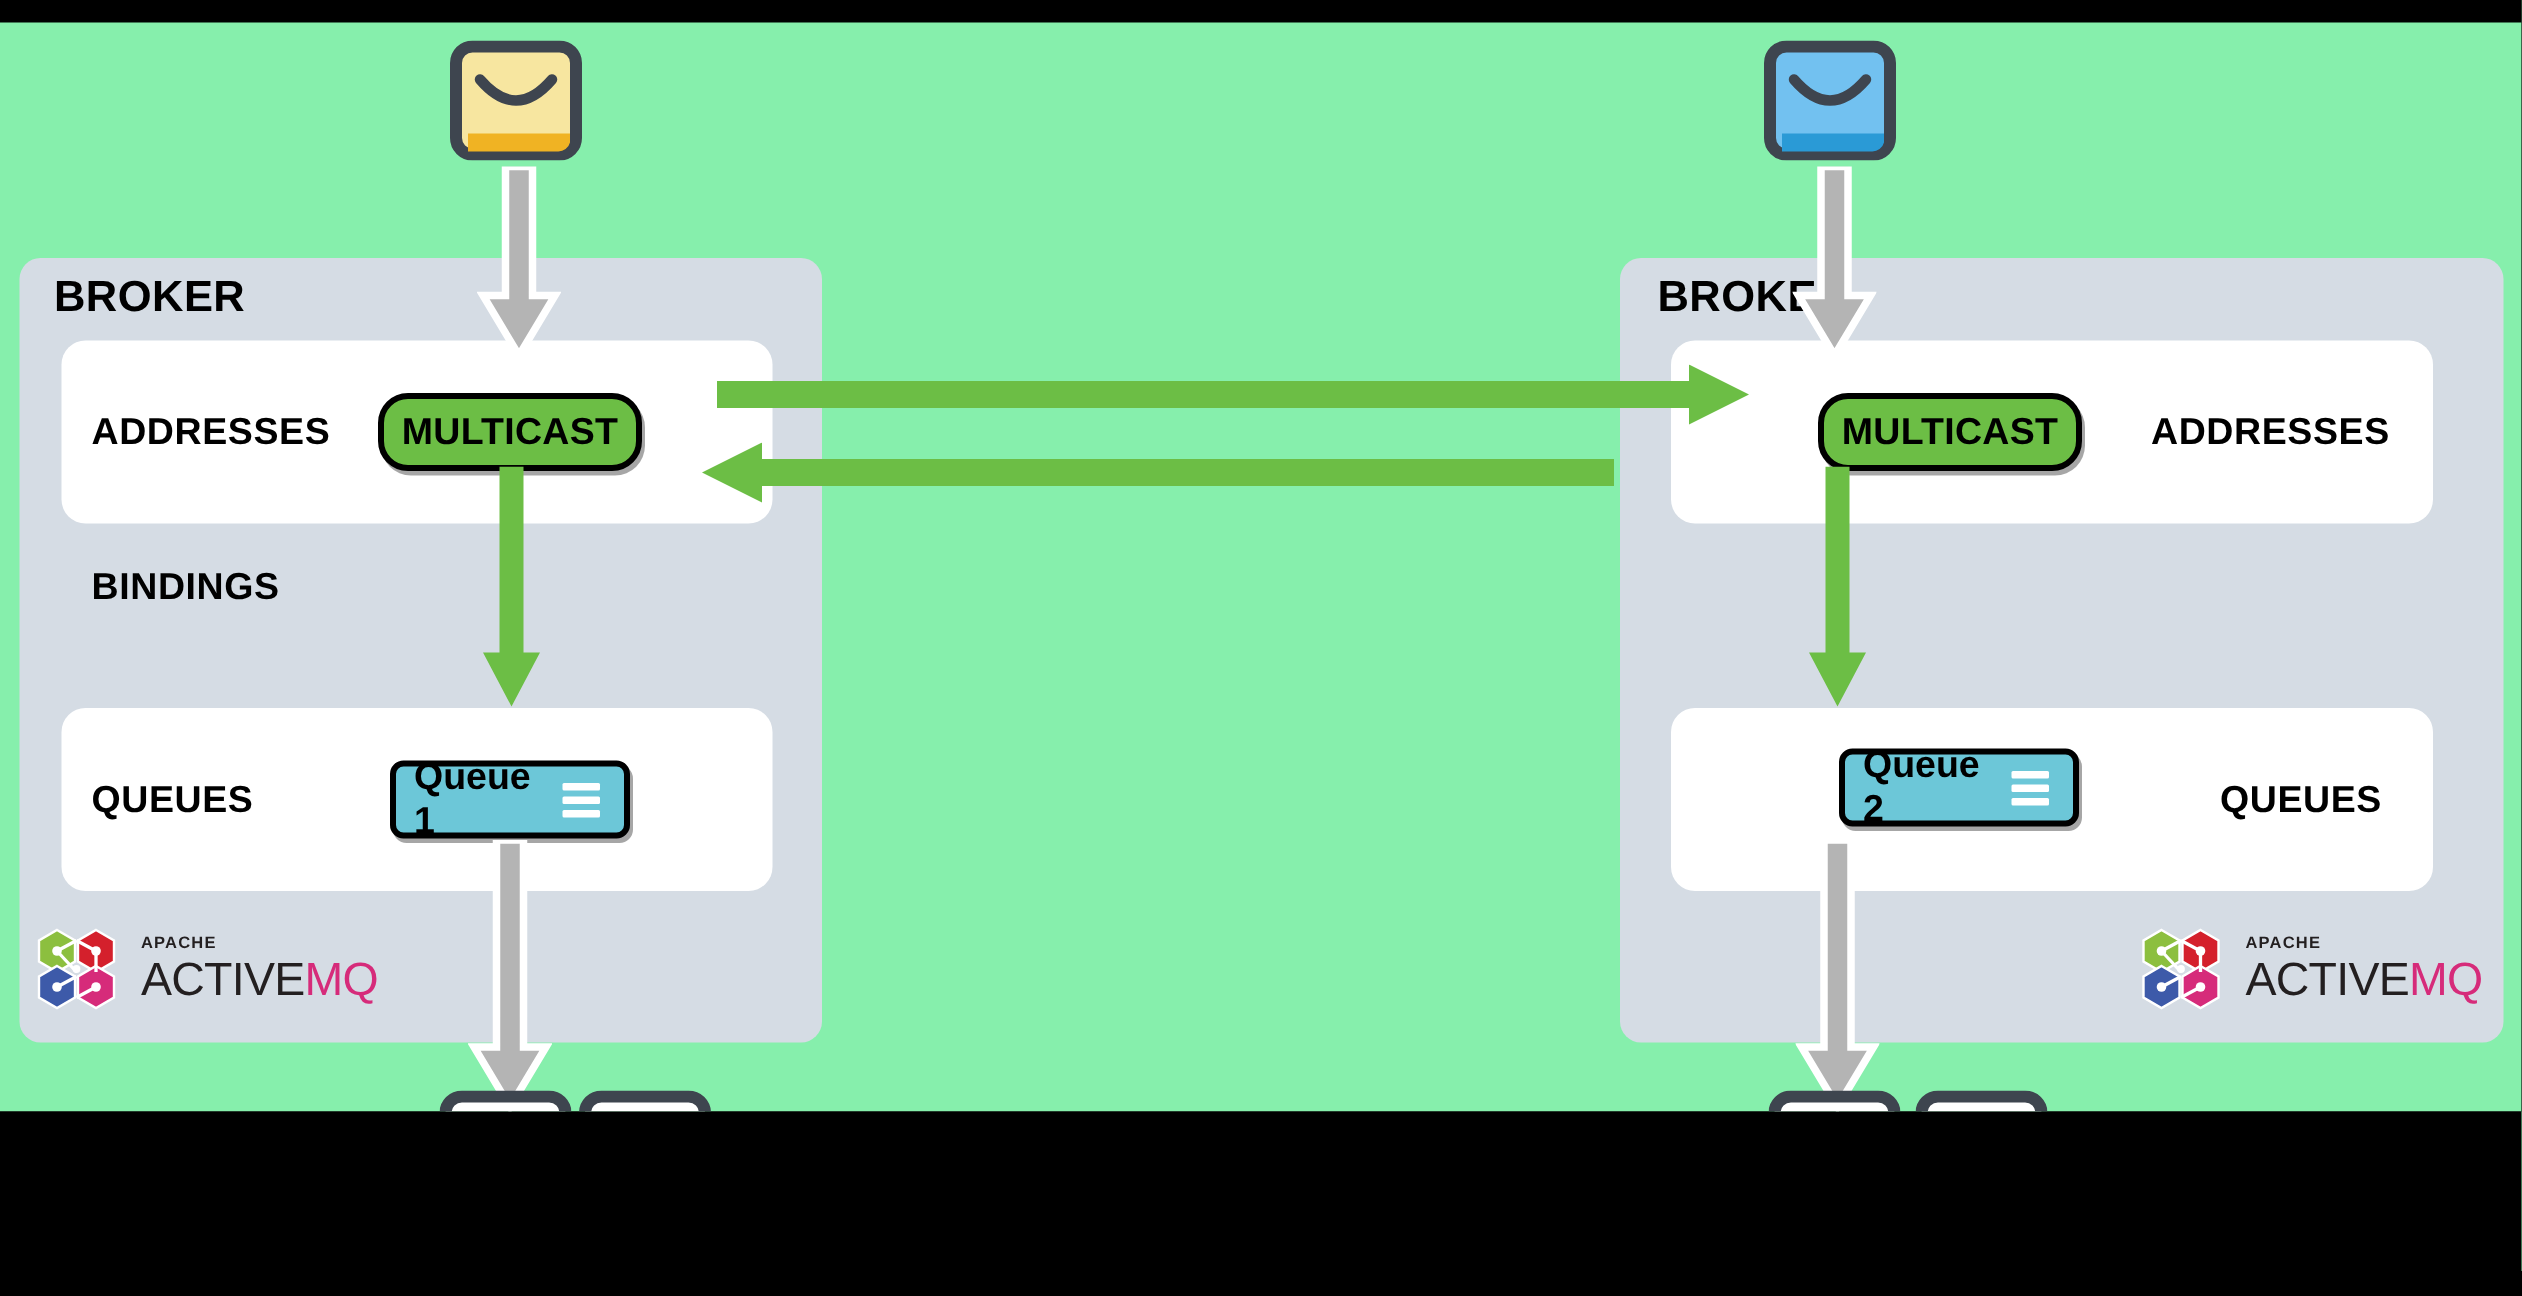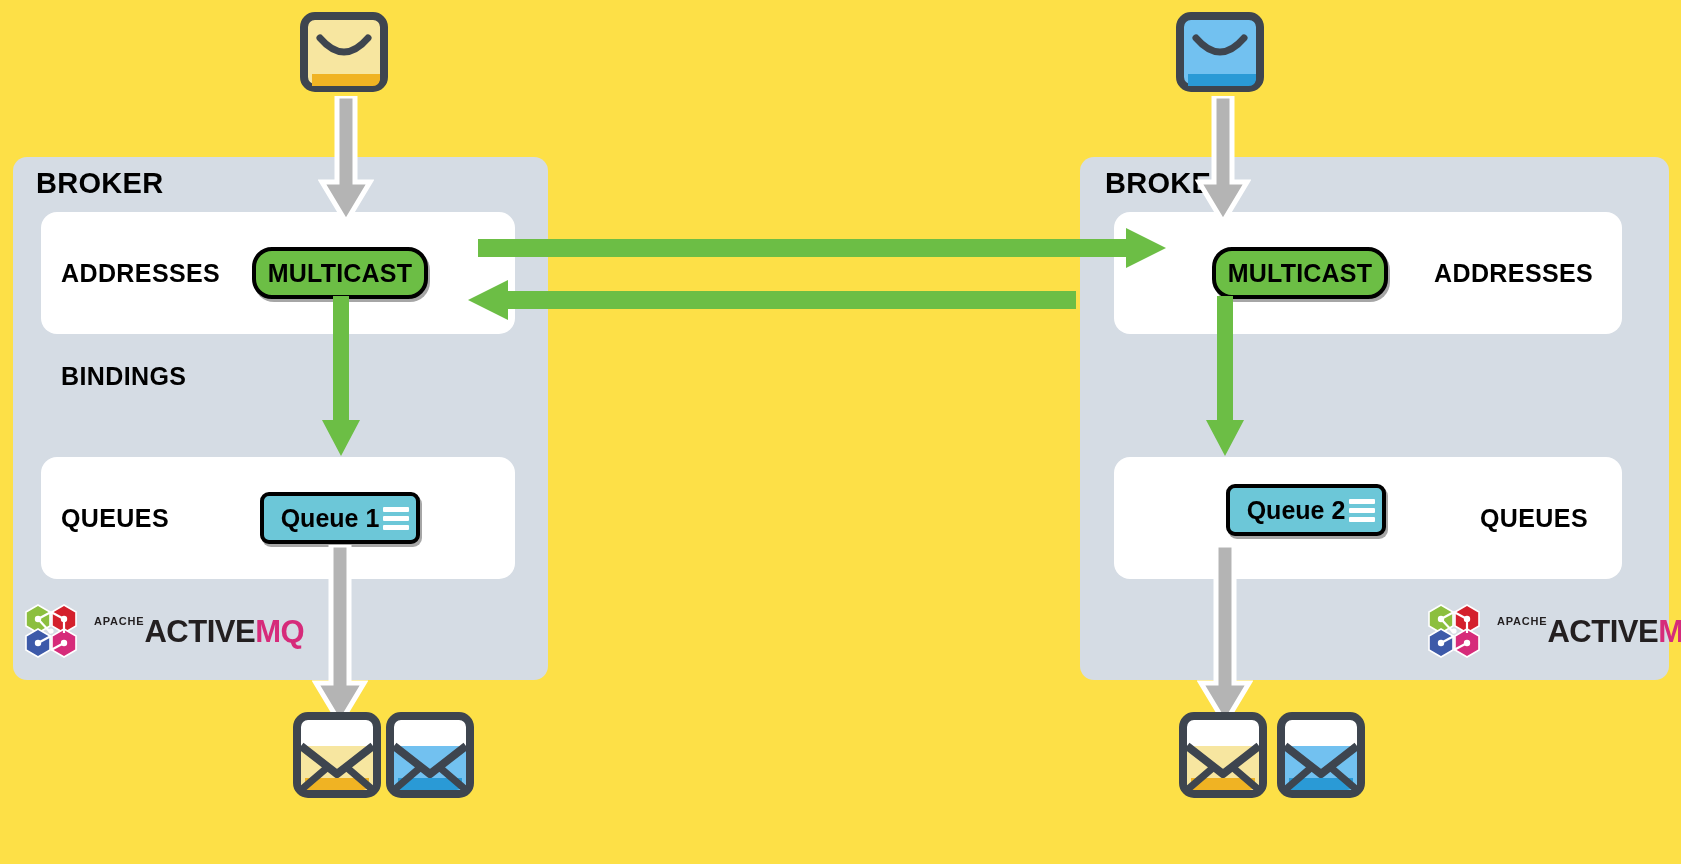--- a/index.html
+++ b/index.html
@@ -6,23 +6,24 @@
     margin: 0;
     padding: 0;
     background: #000000;
   }
   body {
     font-family: "Liberation Sans", sans-serif;
   }
   #canvas {
     position: relative;
     width: 1681px;
-    height: 864px;
-    background: #fde047;
+    height: 726px;
+    background: #86efac;
     overflow: hidden;
+    margin-top: 15px;
   }
 
   
   .broker-panel {
     position: absolute;
     background: #d5dce4;
     border-radius: 14px;
     box-sizing: border-box;
   }
   .broker-title {
@@ -69,21 +70,21 @@
   .chip-queue {
     position: absolute;
     background: #6cc7d8;
     border: 4px solid #000000;
     border-radius: 9px;
     box-sizing: border-box;
     display: flex;
     align-items: center;
     justify-content: center;
     gap: 4px;
-    padding: 0 2px 0 12px;
+    padding: 0 16px 0 12px;
     font-size: 25px;
     font-weight: bold;
     color: #000000;
     box-shadow: 2px 3px 0 rgba(0,0,0,0.35);
   }
   .queue-lines {
     display: inline-flex;
     flex-direction: column;
     justify-content: center;
     gap: 4px;
@@ -111,34 +112,34 @@
 
   
   .amq-logo {
     position: absolute;
     display: flex;
     align-items: center;
     gap: 10px;
   }
   .amq-wordmark {
     display: flex;
-    flex-direction: row;
+    flex-direction: column;
     justify-content: center;
     line-height: 1;
   }
   .amq-apache {
     font-size: 11px;
     font-weight: bold;
     color: #231f20;
     letter-spacing: 0.8px;
     margin-bottom: 2px;
   }
   .amq-name {
     font-size: 31px;
-    font-weight: bold;
+    font-weight: normal;
     letter-spacing: -0.5px;
     white-space: nowrap;
   }
   .amq-active { color: #231f20; }
   .amq-mq { color: #d62b7a; }
 </style>
 </head>
 <body>
 
 <div id="canvas">

